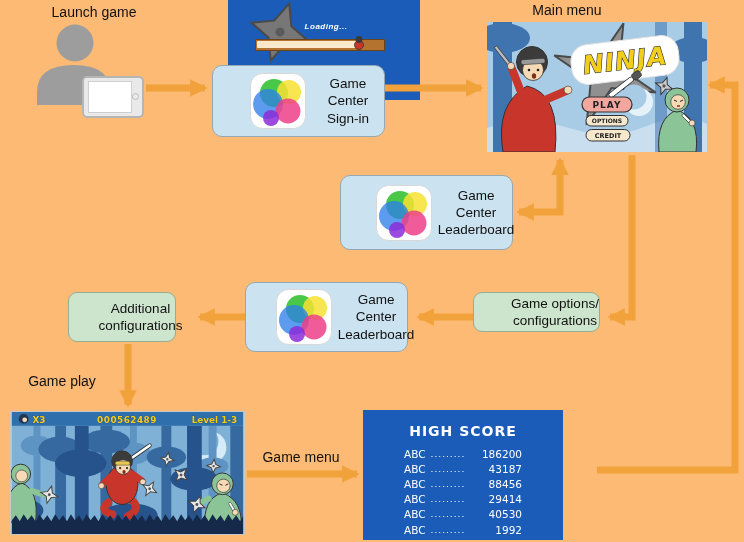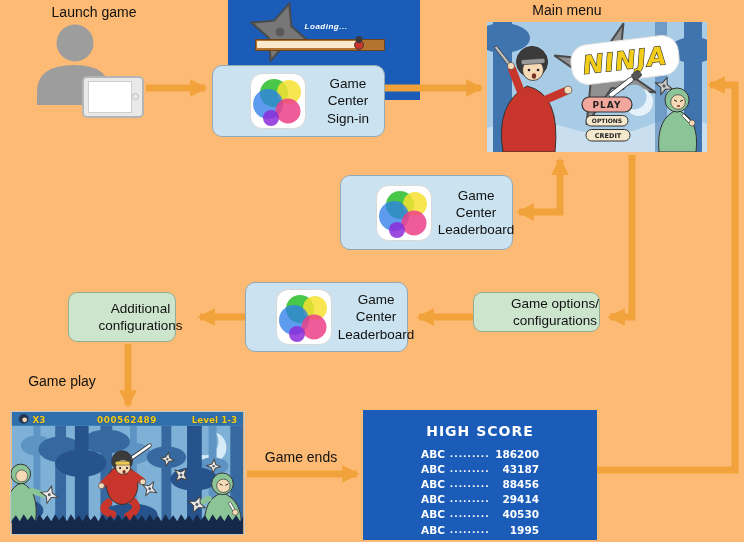--- a/index.html
+++ b/index.html
@@ -26,26 +26,26 @@
   #loading-fill{position:absolute;left:1px;top:1px;height:7px;background:#FBE9CE;border-radius:1px;}
   
   #tablet{position:absolute;left:82px;top:76px;width:62px;height:42px;background:#E9E9E9;
     border:2px solid #B5B5B5;border-radius:5px;box-sizing:border-box;}
   #tablet-screen{position:absolute;left:4px;top:3px;width:42px;height:30px;background:#fff;border:1px solid #CFCFCF;}
   #tablet-home{position:absolute;right:3px;top:15px;width:5px;height:5px;border:1px solid #BDBDBD;border-radius:50%;}
   
   #main-menu-screen{left:487px;top:22px;width:220px;height:130px;}
   #gameplay-screen{left:10px;top:411px;width:235px;height:124px;border:1px solid #C8C8C8;}
   
-  #epilogue-screen{left:363px;top:410px;width:234px;height:130px;background:#1A5CB8;color:#fff;}
+  #epilogue-screen{left:363px;top:410px;width:200px;height:130px;background:#1A5CB8;color:#fff;}
   #hs-title{margin-top:13px;text-align:center;font-size:14px;font-weight:bold;letter-spacing:1px;
     font-family:"DejaVu Sans", sans-serif;}
   #hs-rows{margin-top:7px;}
   .hs-row{display:flex;width:118px;margin:0 auto;height:15.2px;align-items:center;
-    font-family:"DejaVu Sans", sans-serif;font-size:10.5px;font-weight:bold;}
+    font-family:"DejaVu Sans", sans-serif;font-size:10.5px;font-weight:normal;}
   .hs-dots{margin-left:5px;letter-spacing:1px;font-size:9px;}
   .hs-score{flex:1;text-align:right;}
   svg text{font-family:"DejaVu Sans", sans-serif;}
   .outlined{paint-order:stroke fill;}
 </style>
 </head>
 <body>
 
 <div id="canvas">
 
@@ -58,21 +58,21 @@
         <circle cx="18" cy="31" r="15" fill="#2E7FE8" opacity="0.78"></circle>
         <circle cx="38" cy="38" r="12.5" fill="#EC3F87" opacity="0.85"></circle>
         <circle cx="21" cy="45" r="8" fill="#8C2BD9" opacity="0.85"></circle>
       </g>
     </defs>
   </svg>
 
   <div class="flow-label" style="left:46px;top:4px;width:96px;">Launch game</div>
   <div class="flow-label" style="left:512px;top:2px;width:110px;">Main menu</div>
   <div class="flow-label" style="left:22px;top:373px;width:80px;">Game play</div>
-  <div class="flow-label" style="left:258px;top:449px;width:86px;">Game ends</div>
+  <div class="flow-label" style="left:258px;top:449px;width:86px;">Game menu</div>
 
   <svg style="position:absolute;left:32px;top:22px;" width="78" height="83" viewBox="0 0 78 83">
     <circle cx="43" cy="21" r="18.5" fill="#9D9D9D"></circle>
     <path d="M5,83 L5,70 Q5,43 42,43 Q78,43 78,70 L78,83 Z" fill="#9D9D9D"></path>
   </svg>
   <div id="tablet">
     <div id="tablet-screen"></div>
     <div id="tablet-home"></div>
   </div>
 
@@ -339,21 +339,21 @@
           <span class="hs-score">29414</span>
       </div>
       <div class="hs-row">
         <span>ABC</span>
           <span class="hs-dots">.........</span>
           <span class="hs-score">40530</span>
       </div>
       <div class="hs-row">
         <span>ABC</span>
           <span class="hs-dots">.........</span>
-          <span class="hs-score">1995</span>
+          <span class="hs-score">1992</span>
       </div>
     </div>
   </div>
 
   <svg style="position:absolute;left:0;top:0;pointer-events:none;" width="744" height="542" viewBox="0 0 744 542">
     <defs>
       <marker id="ah" viewBox="0 0 10 10" refX="8.5" refY="5" markerWidth="2.5" markerHeight="2.5" orient="auto-start-reverse" markerUnits="strokeWidth">
         <path d="M0 0 L10 5 L0 10 Z" fill="#F1A23B"></path>
       </marker>
     </defs>

